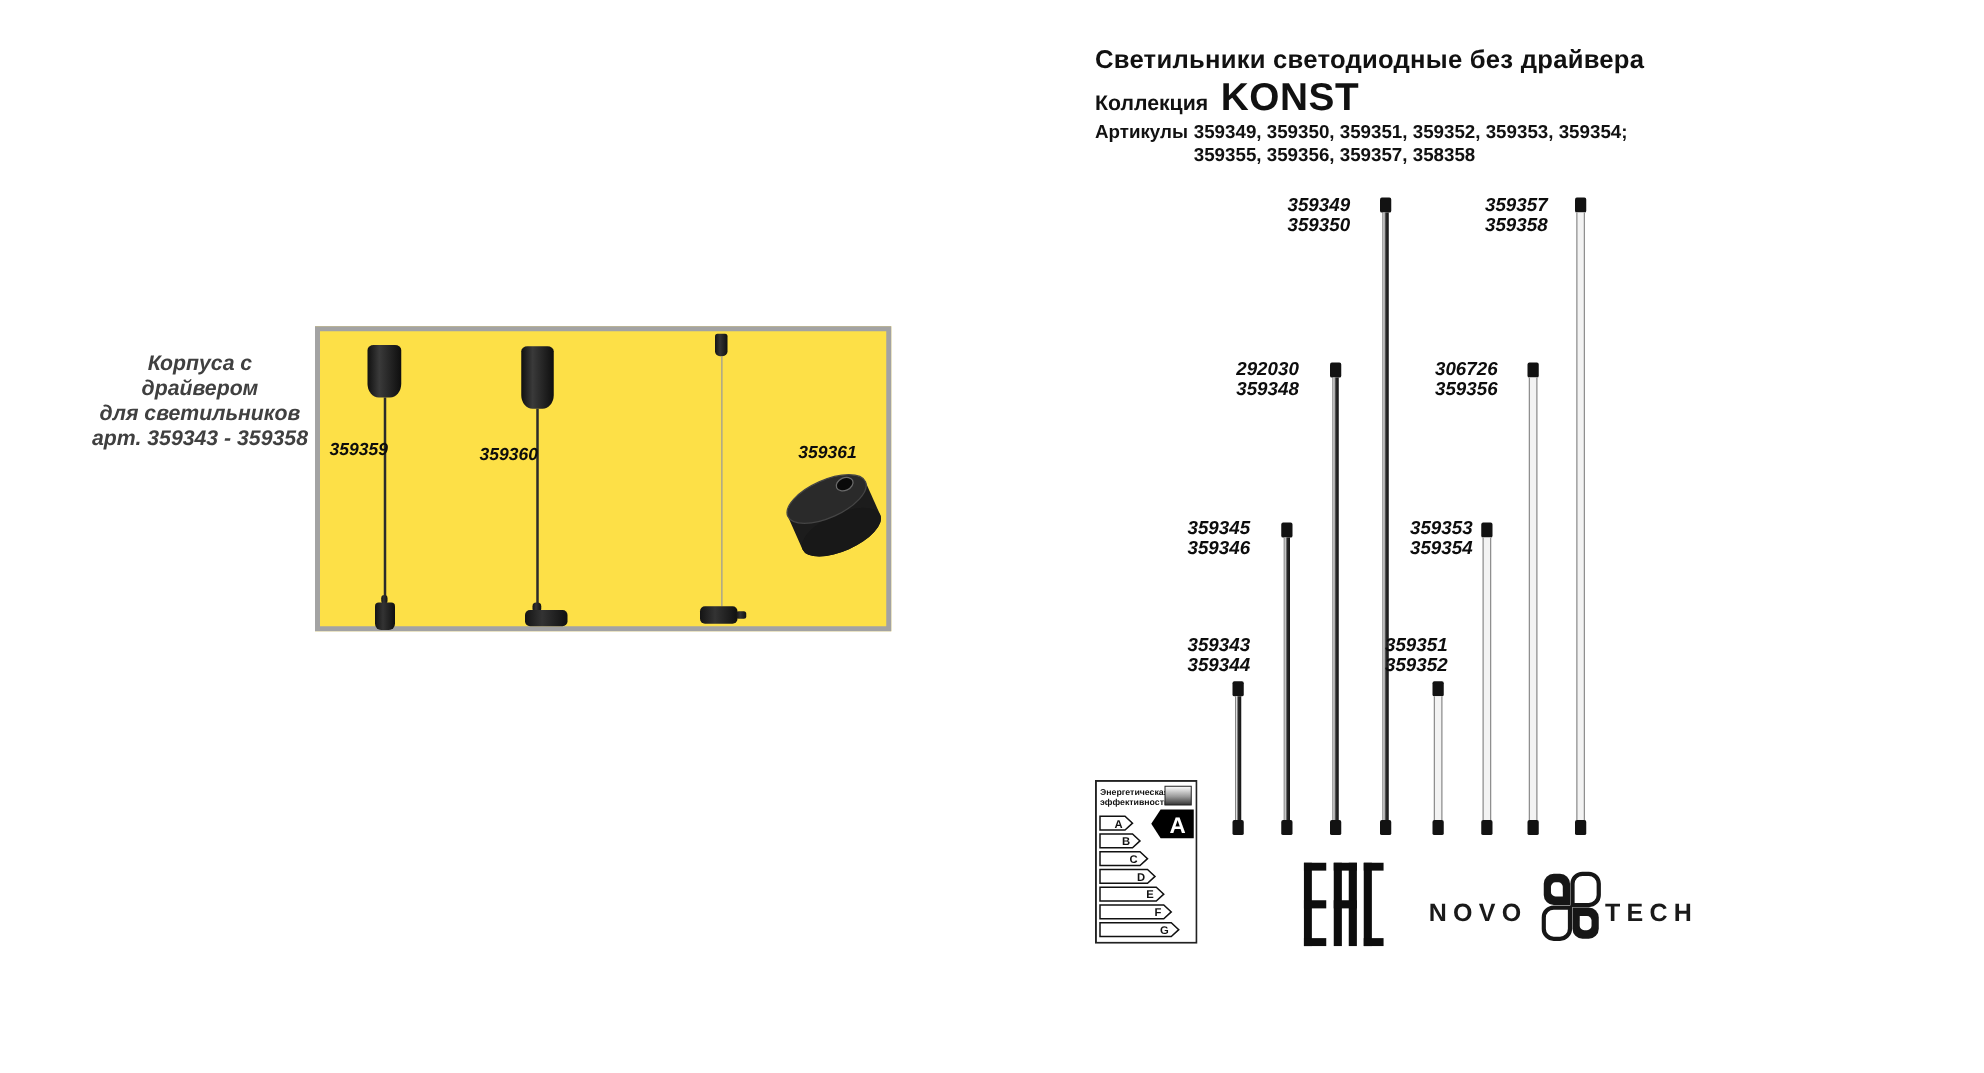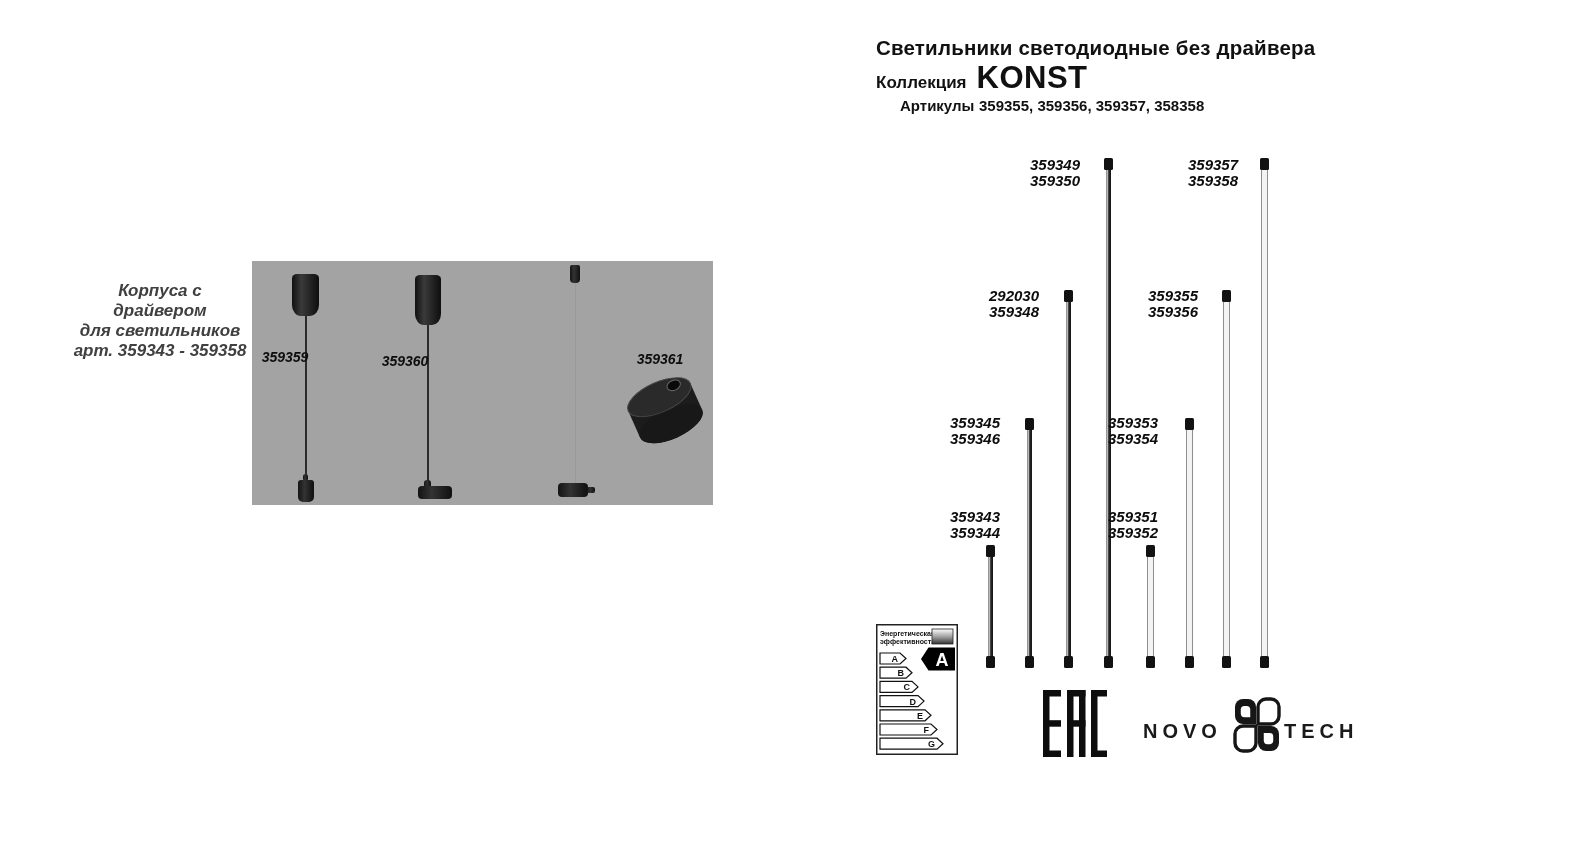--- a/index.html
+++ b/index.html
@@ -12,21 +12,21 @@
 
   
   .left-caption {
     left:70px; top:281px; width:180px; text-align:center;
     font-size:17px; font-weight:bold; font-style:italic; line-height:20px; color:#404040;
   }
 
   
   .product-box {
     left:252px; top:261px; width:461px; height:244px;
-    border:2px solid #a3a3a3; background:#a3a3a3;
+    border:4px solid #a3a3a3; background:#fde047;
   }
   .part-label {
     position:absolute; font-size:14px; font-weight:bold; font-style:italic; color:#0d0d0d;
     text-align:center;
   }
   .cyl {
     position:absolute;
     background:linear-gradient(90deg,#101010,#3a3a3a 35%,#0e0e0e);
     border-radius:5px 5px 9px 9px / 4px 4px 11px 11px;
   }
@@ -35,21 +35,21 @@
   .smallpart {
     position:absolute; background:linear-gradient(90deg,#141414,#333 40%,#101010);
     border-radius:3px;
   }
 
   
   .doc-title { left:876px; top:36px; font-size:20.5px; font-weight:bold; letter-spacing:0.2px; }
   .collection-row { left:876px; top:60px; display:flex; align-items:baseline; gap:10px; }
   .collection-label { font-size:17px; font-weight:bold; }
   .collection-name { font-size:31px; font-weight:bold; letter-spacing:0.5px; }
-  .articles { left:876px; top:96px; font-size:15px; font-weight:bold; line-height:19px;margin-left:24px; }
+  .articles { left:876px; top:96px; font-size:15px; font-weight:bold; line-height:19px; }
   .articles-row { display:flex; }
   .articles-label { width:79px; flex:none; }
   .articles-lines { }
 
   
   .tube { position:absolute; width:9px; display:flex; flex-direction:column; align-items:center; }
   .tube .cap { width:9px; height:12px; background:#121212; border-radius:1.5px; flex:none; }
   .tube .body { flex:1; width:5px; }
   .tube.black .body { background:linear-gradient(90deg,#4d4d4d 0%,#e9e9e9 22%,#2a2a2a 55%,#141414 100%); }
   .tube.white .body { width:7px; background:#f3f3f3; border-left:1px solid #8f8f8f; border-right:1px solid #8f8f8f; }
@@ -105,20 +105,21 @@
 
   <div class="abs collection-row">
     <span class="collection-label">Коллекция</span>
     <span class="collection-name">KONST</span>
   </div>
   <div class="abs doc-title">Светильники светодиодные без драйвера</div>
   <div class="abs articles">
     <div class="articles-row">
       <div class="articles-label">Артикулы</div>
       <div class="articles-lines">
+        <div>359349, 359350, 359351, 359352, 359353, 359354;</div>
         <div>359355, 359356, 359357, 358358</div>
       </div>
     </div>
   </div>
 
   <div class="tube black" style="left:986px; top:545px; height:123px;">
     <div class="cap"></div>
       <div class="body"></div>
       <div class="cap"></div>
   </div>
@@ -171,26 +172,26 @@
       <span>359348</span>
   </div>
   <div class="tube-label" style="left:1030px; top:157px;">
     <span>359349</span>
       <span>359350</span>
   </div>
   <div class="tube-label" style="left:1108px; top:509px;">
     <span>359351</span>
       <span>359352</span>
   </div>
-  <div class="tube-label" style="left:1108px; top:415px;">
+  <div class="tube-label" style="left:1108px; top:415px;padding-left:20px;">
     <span>359353</span>
       <span>359354</span>
   </div>
   <div class="tube-label" style="left:1148px; top:288px;">
-    <span>359355</span>
+    <span>306726</span>
       <span>359356</span>
   </div>
   <div class="tube-label" style="left:1188px; top:157px;">
     <span>359357</span>
       <span>359358</span>
   </div>
 
   <svg class="abs" style="left:876px; top:624px;" width="82" height="131" viewBox="0 0 82 131">
     <rect x="0.75" y="0.75" width="80.5" height="129.5" fill="#ffffff" stroke="#222" stroke-width="1.5"></rect>
     <text x="4" y="12" font-size="7" font-weight="bold" fill="#111">Энергетическая</text>

